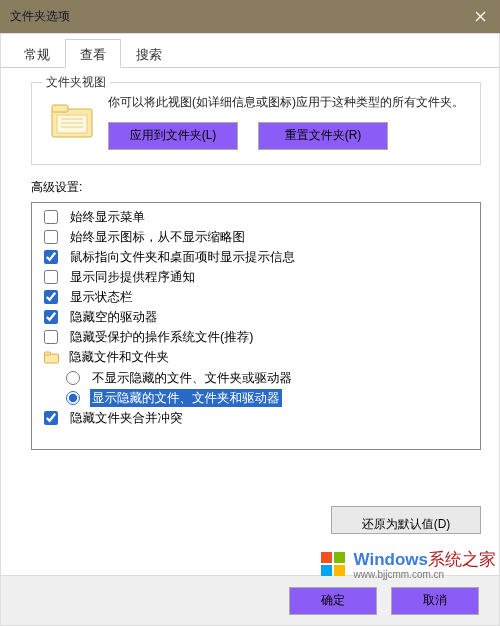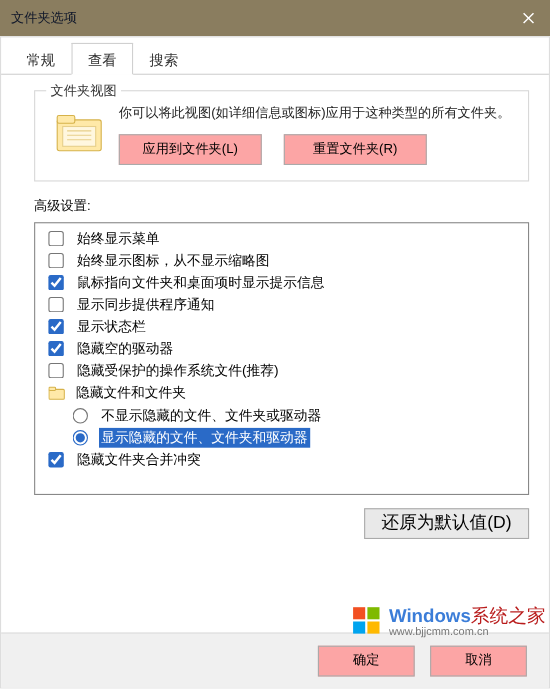--- a/index.html
+++ b/index.html
@@ -12,32 +12,32 @@
   .tab { padding: 6px 14px 6px 14px; font-size: 13px; color: #333; border: 1px solid transparent; border-bottom: none; margin-bottom: -1px; }
   .tab.active { background: #fff; border: 1px solid #d0d0d0; border-bottom: 1px solid #fff; }
   .content { padding: 14px 18px 10px 30px; }
   .group { border: 1px solid #d8d8d8; padding: 10px 12px 14px 12px; position: relative; margin-bottom: 14px; }
   .group-title { position: absolute; top: -9px; left: 10px; background: #fff; padding: 0 4px; font-size: 12px; color: #333; }
   .group-body { display: flex; gap: 12px; align-items: flex-start; }
   .folder-icon { width: 44px; height: 40px; margin: 8px 2px 0 6px; flex-shrink: 0; }
   .group-right { flex: 1; }
   .group-desc { font-size: 12px; color: #222; line-height: 1.55; margin-bottom: 10px; }
   .btn-row { display: flex; gap: 20px; }
-  .btn { min-width: 130px; height: 28px; border: 1px solid #aaa; background: #fca5a5; font-size: 12px; display: inline-flex; align-items: center; justify-content: center; cursor: default; }
+  .btn { min-width: 130px; height: 28px; border: 1px solid #aaa; background: #8b5cf6; font-size: 12px; display: inline-flex; align-items: center; justify-content: center; cursor: default; }
   .adv-label { font-size: 12px; margin: 4px 0 6px 0; }
   .adv-box { border: 1px solid #888; height: 248px; display: flex; }
   .tree { flex: 1; overflow-y: scroll; padding: 4px 4px; font-size: 12.5px; line-height: 1.45; }
   .node { display: flex; align-items: center; padding: 1px 0 1px 8px; white-space: nowrap; gap: 8px; }
   .node.indent1 { padding-left: 30px; }
   .node input[type=checkbox], .node input[type=radio] { margin: 0 2px 0 0; width: 14px; height: 14px; accent-color: #2a6ac7; }
   .node .lbl { padding: 0 2px; }
   .node .lbl.selected { background: #2a6ac7; color: #fff; }
   .folder-small { width: 15px; height: 13px; display: inline-block; }
   .restore-row { display: flex; justify-content: flex-end; margin-top: 12px; }
-  .btn-wide { min-width: 150px; height: 28px; border: 1px solid #aaa; background: #e9e9e9; font-size: 16px; display:inline-flex;align-items:center;justify-content:center; }
+  .btn-wide { min-width: 150px; height: 28px; border: 1px solid #aaa; background: #e9e9e9; font-size: 12px; display:inline-flex;align-items:flex-end;justify-content:center;margin-top:44px; }
   .footer { position: absolute; bottom: 0; left: 0; right: 0; height: 50px; background: #f0f0f0; border-top: 1px solid #ddd; display: flex; align-items: center; justify-content: flex-end; padding: 0 20px; gap: 14px; }
   .footer .btn { min-width: 88px; }
   .watermark { position: absolute; right: 4px; bottom: 46px; display: flex; align-items: center; gap: 4px; font-size: 17px; color: #3b7dd8; background: rgba(255,255,255,0.0); pointer-events: none; }
   .watermark .sub { font-size: 10px; color: #777; display:block; margin-top:-2px;}
   .wm-icon { width: 32px; height: 32px; }
   
   .tree::-webkit-scrollbar { width: 17px; }
   .tree::-webkit-scrollbar-track { background: #f0f0f0; border-left:1px solid #ddd;}
   .tree::-webkit-scrollbar-thumb { background: #c6c6c6; border: 3px solid #f0f0f0; border-radius: 2px; min-height:50px;}
 </style>

